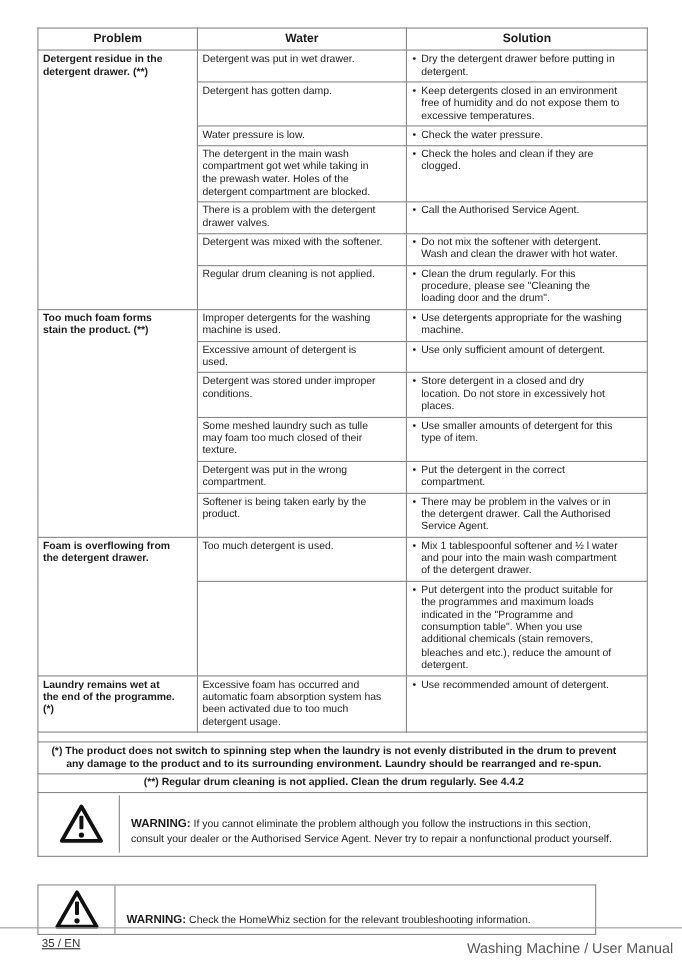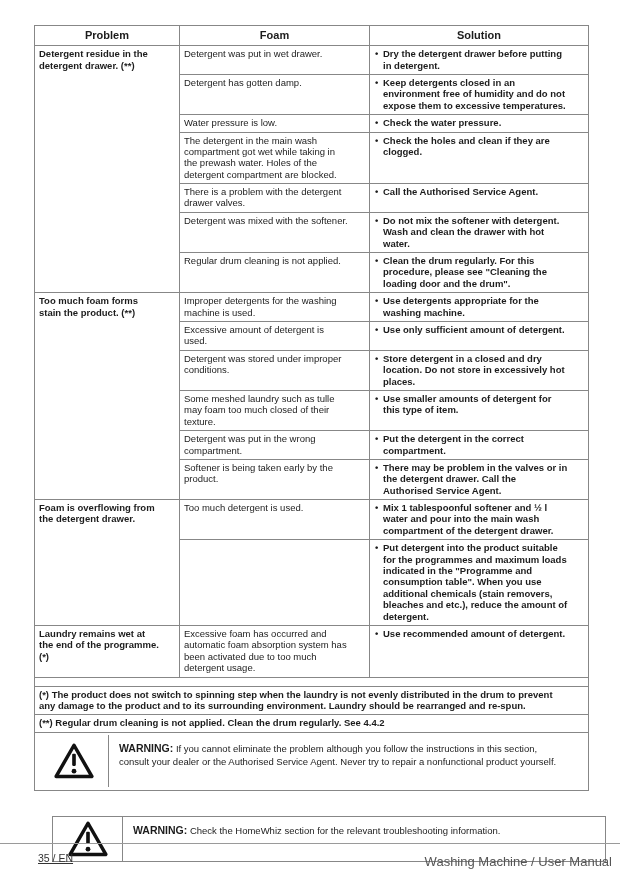--- a/index.html
+++ b/index.html
@@ -29,43 +29,43 @@
     word-wrap:break-word;
   }
   table.trouble th {
     font-size:11px;
     font-weight:bold;
     text-align:center;
     vertical-align:middle;
     padding:3px 2px;
   }
   td.prob { font-weight:bold; }
-  .sol { position:relative; padding-left:9px;font-weight:bold; }
+  .sol { position:relative; padding-left:9px; }
   .sol::before { content:"\2022"; position:absolute; left:1px; top:0; }
   tr.spacer td { height:9px; padding:0; }
-  td.footnote { font-weight:bold; padding:3px 5px 4px 5px; }
+  td.footnote { font-weight:bold; padding:3px 5px 4px 5px;text-align:center; }
   td.p0 { padding:0; }
 
   
   .warn-flex { display:flex; align-items:stretch; min-height:52px; }
   .warn-icon-cell {
     flex:0 0 70px; width:70px;
     border-right:1px solid #878787;
     display:flex; align-items:center; justify-content:center;
   }
   .warn-text {
     flex:1;
     padding:6px 10px;
     font-size:9.5px; line-height:1.35;
-    display:flex; flex-direction:column; justify-content:flex-start;
+    display:flex; flex-direction:column; justify-content:flex-end;
   }
   .warn-label { font-weight:bold; font-size:10.5px; }
   .warnbox.standalone {
-    margin:25px 0 0 52px;
-    width:554px;
+    margin:25px 0 0 34px;
+    width:508px;
     border:1px solid #878787;
   }
   .warnbox.standalone .warn-flex { min-height:44px; }
 
   
   .watermark {
     position:absolute;
     top:420px; left:50px;
     font-size:41px; font-weight:bold;
     letter-spacing:3px;
@@ -98,21 +98,21 @@
 
   <table class="trouble">
     <colgroup>
       <col style="width:145px">
         <col style="width:190px">
         <col style="width:219px">
     </colgroup>
     <thead>
       <tr>
         <th>Problem</th>
-        <th>Foam</th>
+        <th>Water</th>
         <th>Solution</th>
       </tr>
     </thead>
     <tbody>
 
       <tr>
         <td class="prob" rowspan="7">Detergent residue in the detergent drawer. (**)</td>
         <td>Detergent was put in wet drawer.</td>
         <td>
             <div class="sol">Dry the detergent drawer before putting in detergent.</div>

